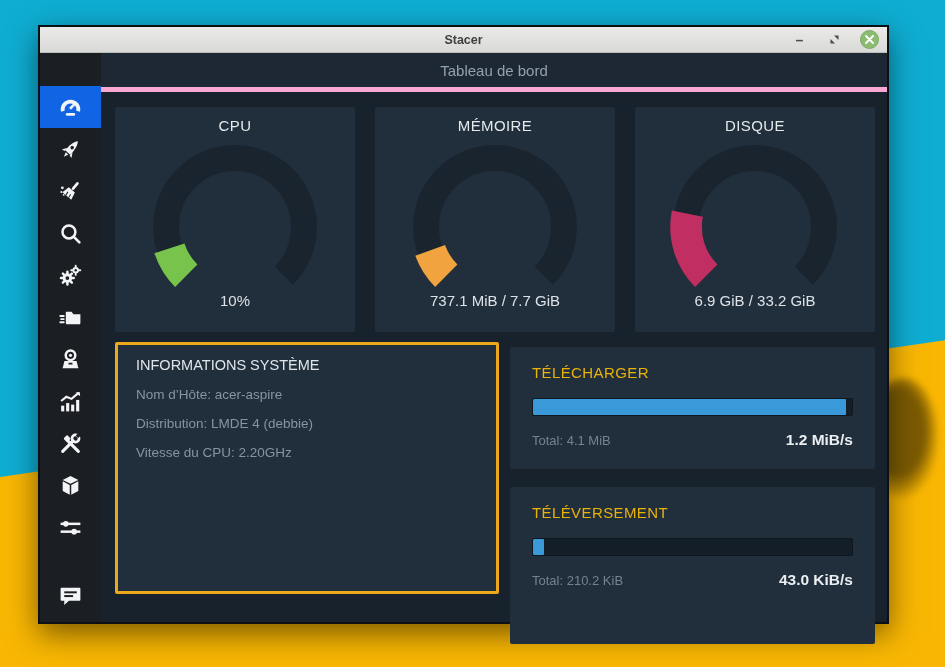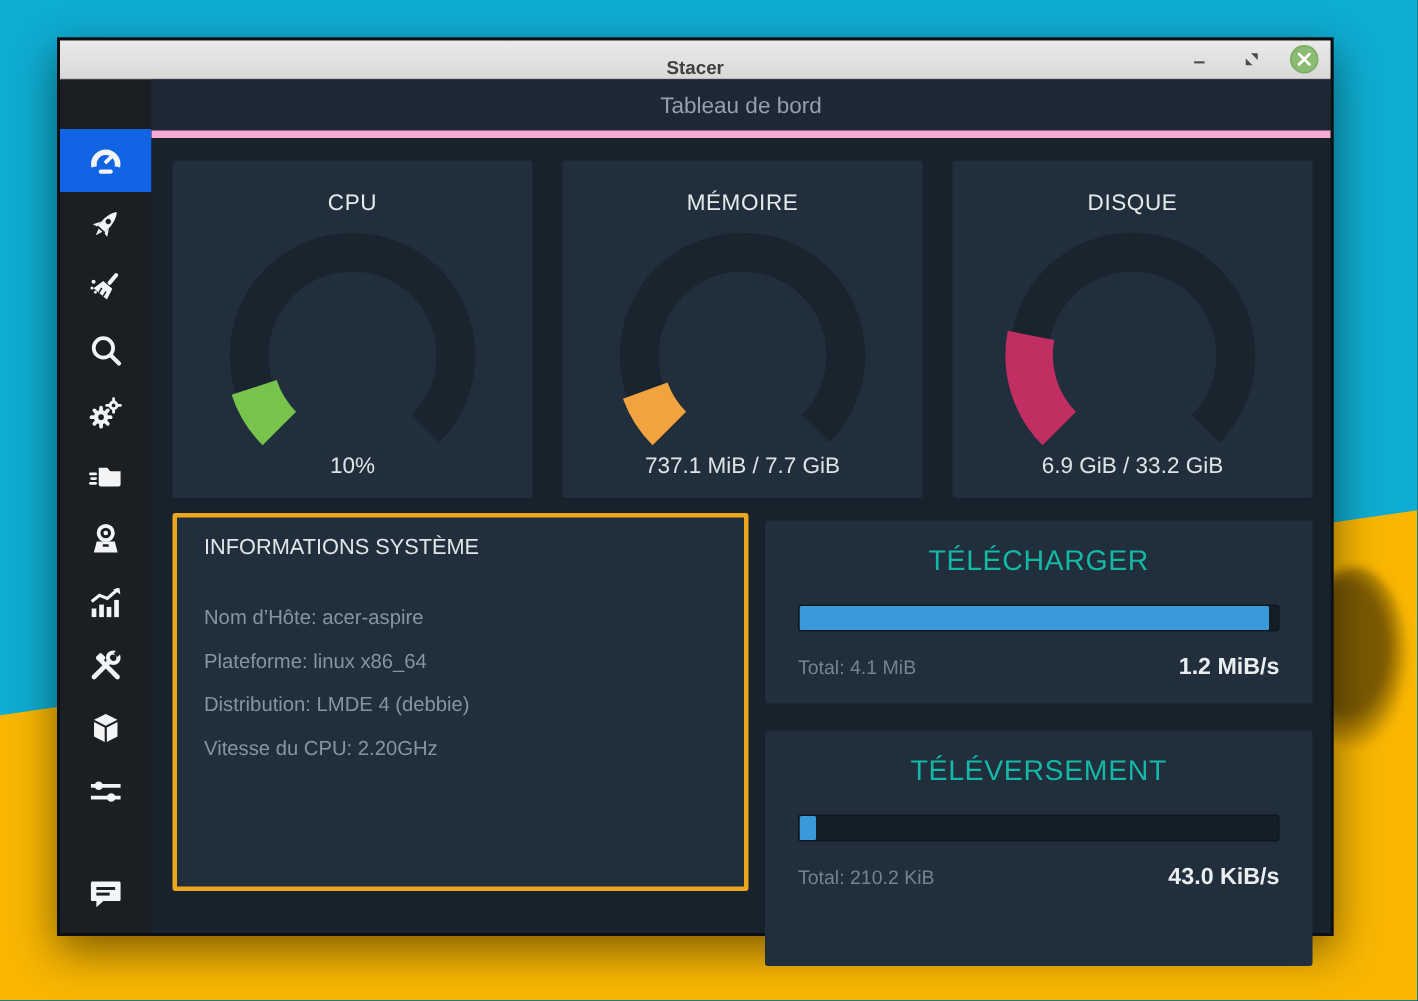--- a/index.html
+++ b/index.html
@@ -14,21 +14,21 @@
     background:radial-gradient(ellipse at 45% 45%, rgba(55,40,4,.65) 0 45%, rgba(55,40,4,0) 75%);
     filter:blur(3px); border-radius:50%; }
 
   
   .window { position:absolute; left:38px; top:25px; width:851px; height:599px;
     border:2px solid rgba(12,14,17,.92); box-shadow:0 10px 28px rgba(0,0,0,.5);
     background:#18222d; display:flex; flex-direction:column; }
 
   .titlebar { height:26px; background:linear-gradient(#eaeae9,#d9d9d8);
     border-bottom:1px solid #bdbdbc; position:relative; display:flex;
-    align-items:flex-end; justify-content:center; flex:0 0 auto; }
+    align-items:center; justify-content:center; flex:0 0 auto; }
   .titlebar .title { font-size:12.5px; font-weight:bold; color:#404040; }
   .tb-buttons { position:absolute; right:8px; top:0; height:100%; display:flex; align-items:center; gap:16px; }
   .tb-btn { width:19px; height:19px; display:flex; align-items:center; justify-content:center; cursor:default; }
   .tb-min { color:#4b4b4b; font-size:14px; font-weight:bold; line-height:10px; }
   .tb-close { background:#8cbb72; border-radius:50%; border:1px solid #7bab62; }
 
   .win-body { flex:1; display:flex; min-height:0; }
 
   
   .sidebar { width:61px; background:#1b1e23; position:relative; flex:0 0 auto; }
@@ -42,31 +42,31 @@
 
   
   .main { flex:1; position:relative; background:#18222d; min-width:0; }
   .page-header { position:absolute; left:0; top:0; right:0; height:39px;
     background:#1d2834; border-bottom:5px solid #f9a8d4;
     display:flex; align-items:center; justify-content:center; }
   .page-header .ptitle { font-size:15px; color:#94a1ad; }
 
   .card { position:absolute; background:#212e3c; border-radius:2px; }
   .gauge-card { width:240px; height:225px; top:54px; display:flex; flex-direction:column; align-items:center; }
-  .gauge-card .gtitle { margin-top:20px; font-size:15px; color:#e4e9ec; letter-spacing:.4px; }
+  .gauge-card .gtitle { margin-top:10px; font-size:15px; color:#e4e9ec; letter-spacing:.4px; }
   .gauge-card svg { width:196px; height:158px; margin-top:2px; }
   .gauge-card .gvalue { font-size:15px; color:#dde2e6; margin-top:-2px; }
 
   .info-card { left:14px; top:289px; width:384px; height:252px;
     border:3px solid #eda71d; padding:12px 18px; }
-  .info-card .ititle { font-size:14.5px; color:#dfe5e8; margin-bottom:24px; }
+  .info-card .ititle { font-size:14.5px; color:#dfe5e8; margin-bottom:7px; }
   .info-row { font-size:13.5px; color:#8694a3; line-height:29px; white-space:nowrap; }
 
   .net-card { left:409px; width:365px; padding:17px 22px; }
-  .net-card .ntitle { font-size:19px; color:#14b8a6; letter-spacing:.4px;text-align:center; }
+  .net-card .ntitle { font-size:15px; color:#eab308; letter-spacing:.4px; }
   .bar-track { margin-top:17px; height:18px; background:#141e29; border:1px solid #10181f;
     border-radius:2px; overflow:hidden; }
   .bar-fill { height:100%; border-radius:1px; }
   .net-bottom { margin-top:15px; display:flex; justify-content:space-between; align-items:baseline; }
   .net-total { font-size:13px; color:#75828f; }
   .net-speed { font-size:15.5px; font-weight:600; color:#eaeef1;text-align:right; }
 </style>
 </head>
 <body>
 
@@ -264,21 +264,20 @@
         <svg viewBox="0 0 200 165">
           <path class="gauge-track" fill="none" d="M 49.09 145.91 A 72 72 0 1 1 150.91 145.91" stroke="#19242f" stroke-width="27"></path>
             <path class="gauge-value" fill="none" d="M 49.09 145.91 A 72 72 0 0 1 29.36 81.06" stroke="#c02e62" stroke-width="33"></path>
         </svg>
         <div class="gvalue">6.9 GiB / 33.2 GiB</div>
       </div>
 
       <div class="card info-card">
         <div class="ititle">INFORMATIONS SYSTÈME</div>
         <div class="info-row">Nom d’Hôte: acer-aspire</div>
-        <div class="info-row">Plateforme: linux x86_64</div>
         <div class="info-row">Distribution: LMDE 4 (debbie)</div>
         <div class="info-row">Vitesse du CPU: 2.20GHz</div>
       </div>
 
       <div class="card net-card" style="top:294px; height:122px">
         <div class="ntitle">TÉLÉCHARGER</div>
         <div class="bar-track">
           <div class="bar-fill" style="width: 98%; background: rgb(58, 153, 217);"></div>
         </div>
         <div class="net-bottom">

